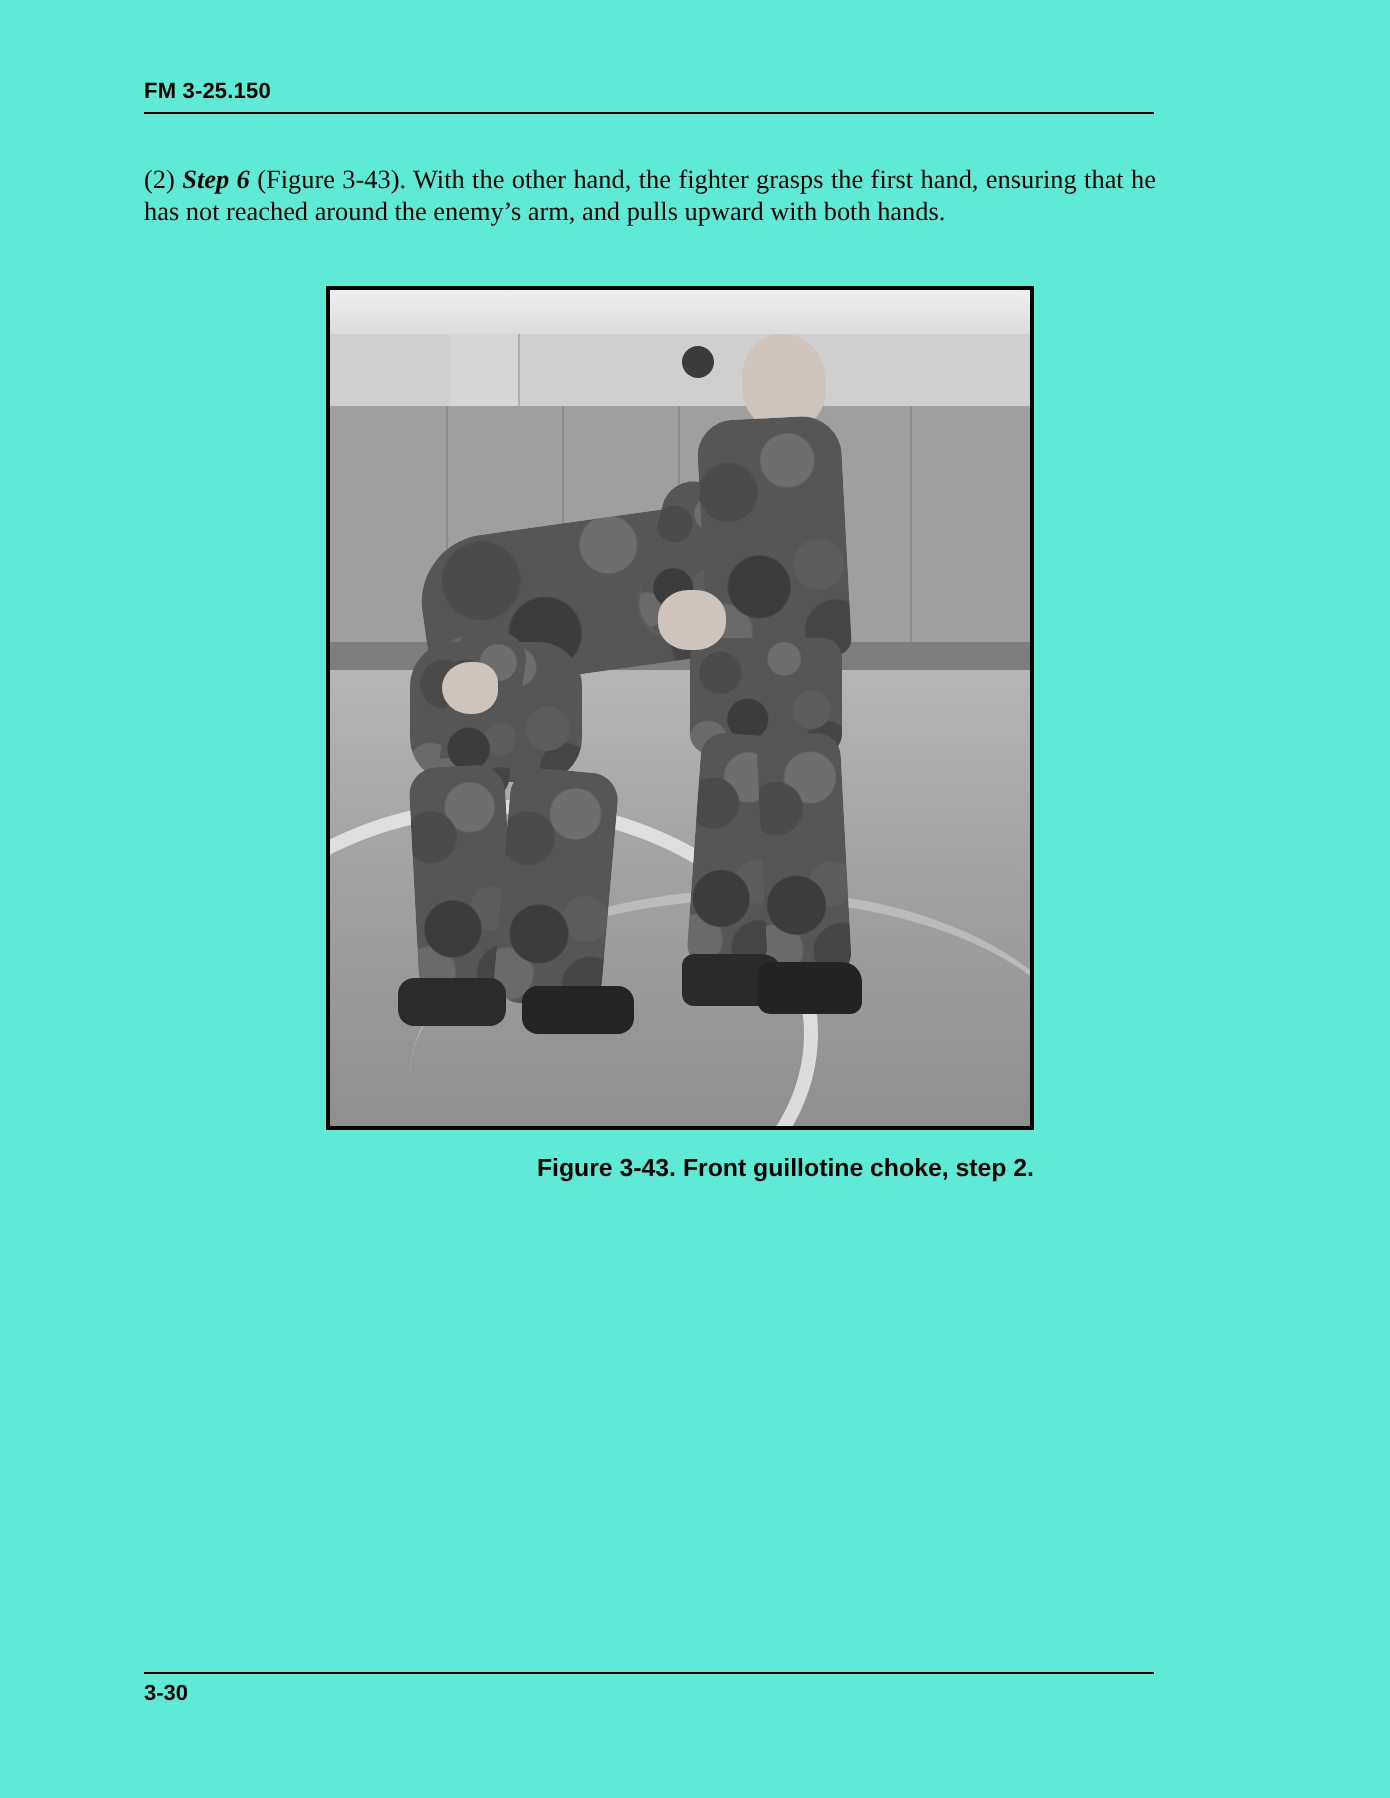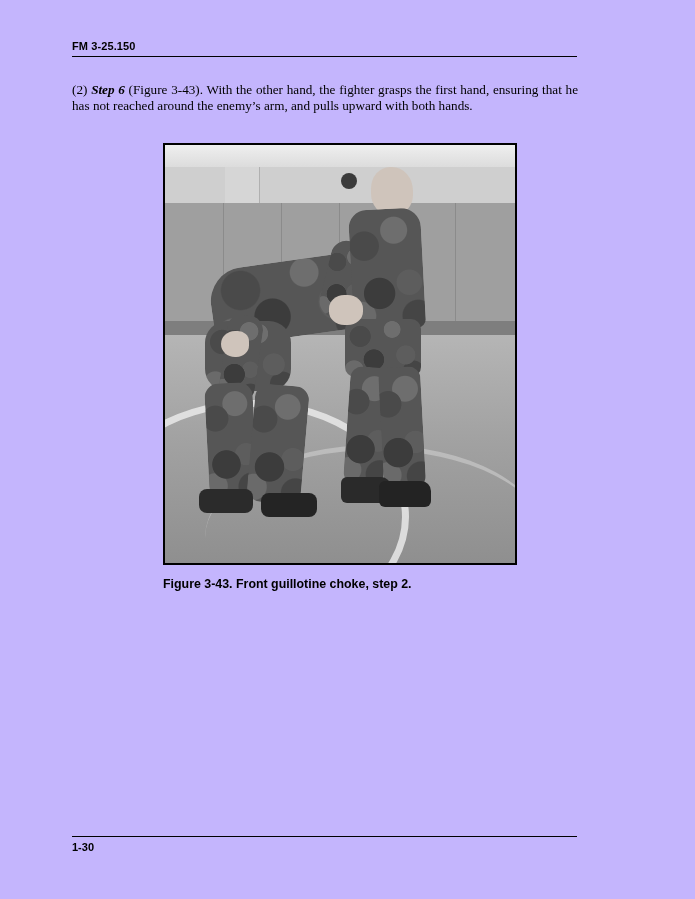--- a/index.html
+++ b/index.html
@@ -14,21 +14,21 @@
     color: #000000;
     position: relative;
     overflow: hidden;
   }
 
   .page {
     position: absolute;
     left: 0; top: 0;
     width: 695px;
     height: 899px;
-    background: #c4b5fd;
+    background: #5eead4;
   }
 
   
   .header {
     position: absolute;
     left: 72px;
     top: 36px;
     width: 505px;
   }
   .header-title {
@@ -226,21 +226,21 @@
     border-radius: 8px; background:#242424;
   }
   .grip-hand {
     left: 164px; top: 150px; width: 34px; height: 30px;
     border-radius: 45%;
   }
 
   .figure-caption {
     margin-top: 12px;
     width: 354px;
-    text-align: left;
+    text-align: right;
     font-family: "Liberation Sans", sans-serif;
     font-weight: bold;
     font-size: 12.4px;
   }
 
   
   .footer {
     position: absolute;
     left: 72px;
     top: 836px;
@@ -311,16 +311,16 @@
         <div class="fig s-bootA"></div>
         <div class="fig s-bootB"></div>
         <div class="fig skin grip-hand"></div>
       </div>
     </div>
     <div class="figure-caption">Figure 3-43. Front guillotine choke, step 2.</div>
   </div>
 
   <div class="footer">
     <div class="footer-rule"></div>
-    <div class="footer-page">1-30</div>
+    <div class="footer-page">3-30</div>
   </div>
 
 </div>
 
 </body></html>

